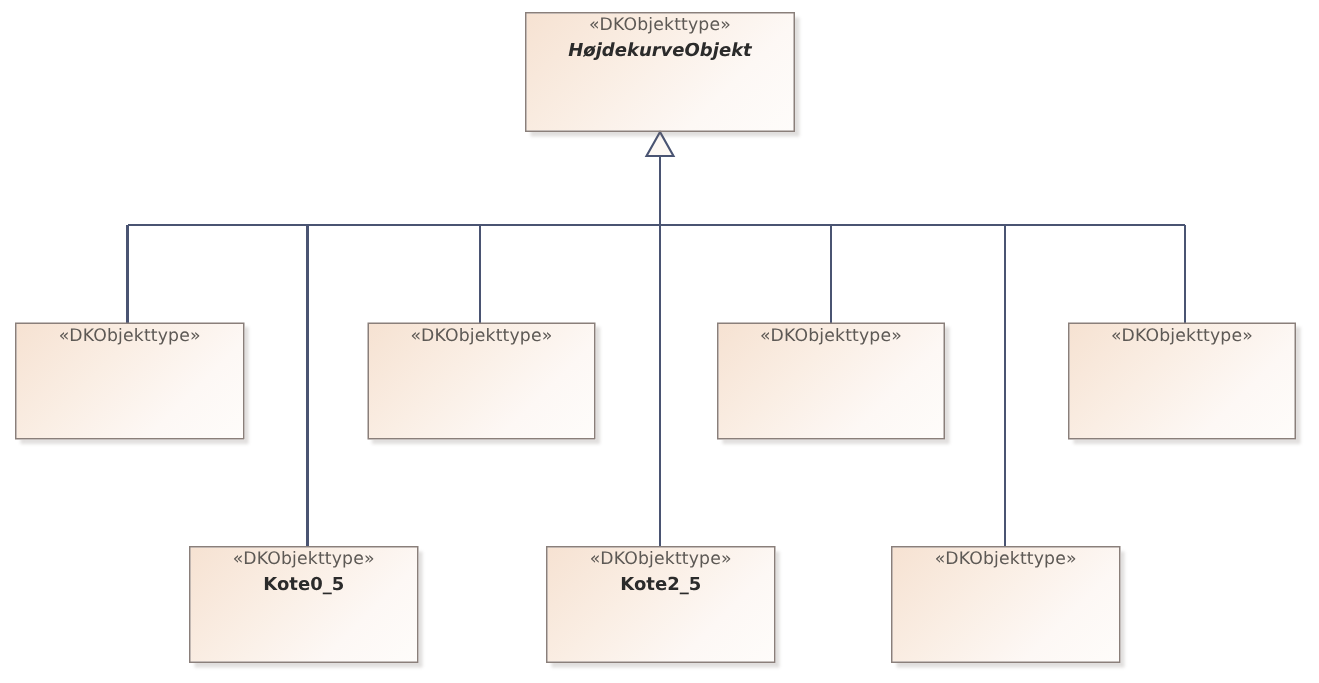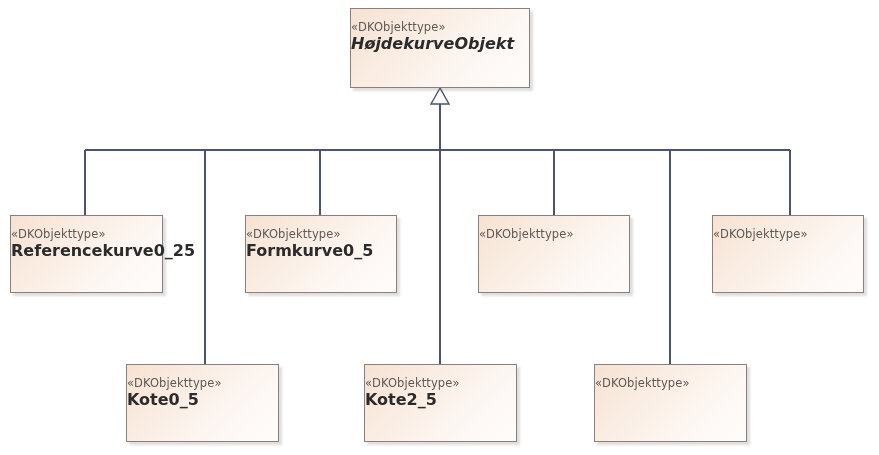--- a/index.html
+++ b/index.html
@@ -24,32 +24,32 @@
     width: 879px;
     height: 455px;
     pointer-events: none;
   }
   .uml-class {
     position: absolute;
     box-sizing: border-box;
     border: 1px solid #8a7f7a;
     background: linear-gradient(135deg, #f6e2d2 0%, #faeee4 38%, #fdf8f5 72%, #fefcfa 100%);
     box-shadow: 3px 3px 2px rgba(120, 110, 105, 0.22);
-    padding-top: 11px;
+    text-align: center;
     z-index: 2;
   }
   .stereotype {
     font-size: 11.5px;
     color: #5d5955;
     line-height: 15px;
     letter-spacing: 0.1px;
     white-space: nowrap;
   }
   .class-name {
-    font-size: 16px;
+    font-size: 12px;
     font-weight: bold;
     color: #2b2b2b;
     line-height: 16px;
     margin-top: 1px;
     white-space: nowrap;
   }
   .class-name.abstract {
     font-style: italic;
   }
 </style>
@@ -73,26 +73,24 @@
     <polygon points="440,88 431,104 449,104" fill="#fdf8f4" stroke="#4a5472" stroke-width="1.4" stroke-linejoin="miter"></polygon>
   </svg>
 
   <div class="uml-class" style="left:350px; top:8px; width:180px; height:80px;">
     <div class="stereotype">«DKObjekttype»</div>
     <div class="class-name abstract">HøjdekurveObjekt</div>
   </div>
 
   <div class="uml-class" style="left:10px; top:215px; width:153px; height:78px;">
     <div class="stereotype">«DKObjekttype»</div>
-    <div class="class-name">Referencekurve0_25</div>
   </div>
 
   <div class="uml-class" style="left:245px; top:215px; width:152px; height:78px;">
     <div class="stereotype">«DKObjekttype»</div>
-    <div class="class-name">Formkurve0_5</div>
   </div>
 
   <div class="uml-class" style="left:478px; top:215px; width:152px; height:78px;">
     <div class="stereotype">«DKObjekttype»</div>
   </div>
 
   <div class="uml-class" style="left:712px; top:215px; width:152px; height:78px;">
     <div class="stereotype">«DKObjekttype»</div>
   </div>
 

